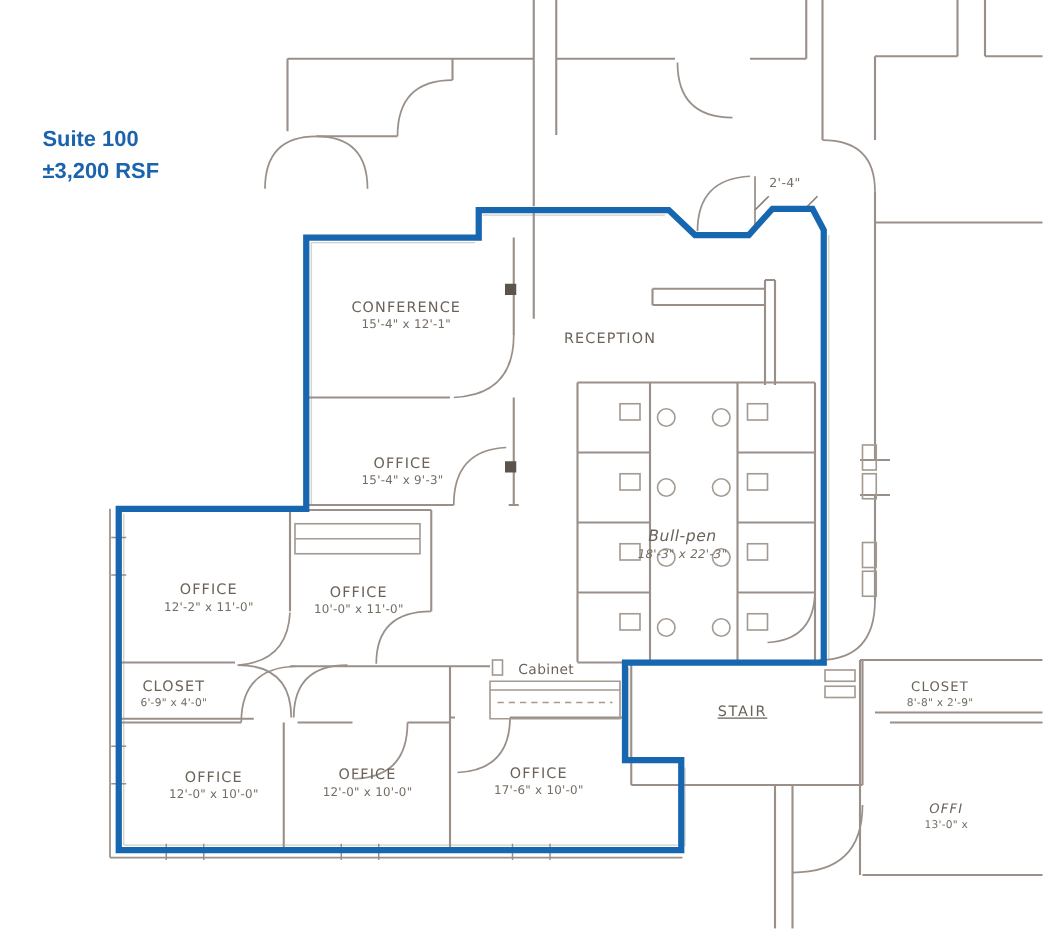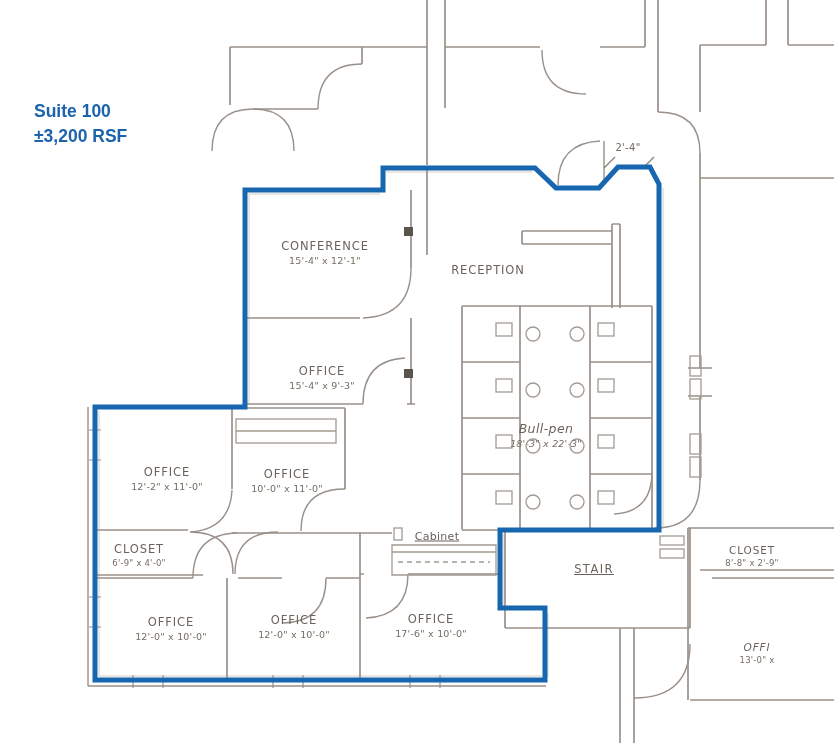--- a/index.html
+++ b/index.html
@@ -17,21 +17,21 @@
   .pos-office2{left:167px;top:478px;}
   .pos-office3{left:287px;top:480px;}
   .pos-bullpen{left:546px;top:435px;font-style:italic;}
   .pos-bullpen .nm{font-size:12.5px;letter-spacing:.4px;}
   .pos-closet1{left:139px;top:555px;}
   .pos-closet1 .dm{font-size:8.5px;}
   .pos-office4{left:171px;top:628px;}
   .pos-office5{left:294px;top:626px;}
   .pos-office6{left:431px;top:625px;}
   .pos-cabinet{left:437px;top:536px;}
-  .pos-cabinet .nm{font-size:11px;letter-spacing:.3px;background:#fff;padding:0 2px;text-decoration:underline;}
+  .pos-cabinet .nm{font-size:11px;letter-spacing:.3px;background:#fff;padding:0 2px;}
   .pos-stair{left:594px;top:569px;}
   .pos-stair .nm{letter-spacing:1.4px;text-decoration:underline;}
   .pos-closet2{left:752px;top:556px;}
   .pos-closet2 .nm{font-size:10.5px;}
   .pos-closet2 .dm{font-size:8.5px;}
   .pos-office7{left:757px;top:636px;}
   .pos-office7 .nm{font-size:10.5px;font-style:italic;margin-top:34px;}
   .pos-office7 .dm{font-size:8.5px;}
   .pos-entrydim{left:628px;top:147px;}
   .pos-entrydim .nm{font-size:10px;letter-spacing:.3px;color:#756d62;}

